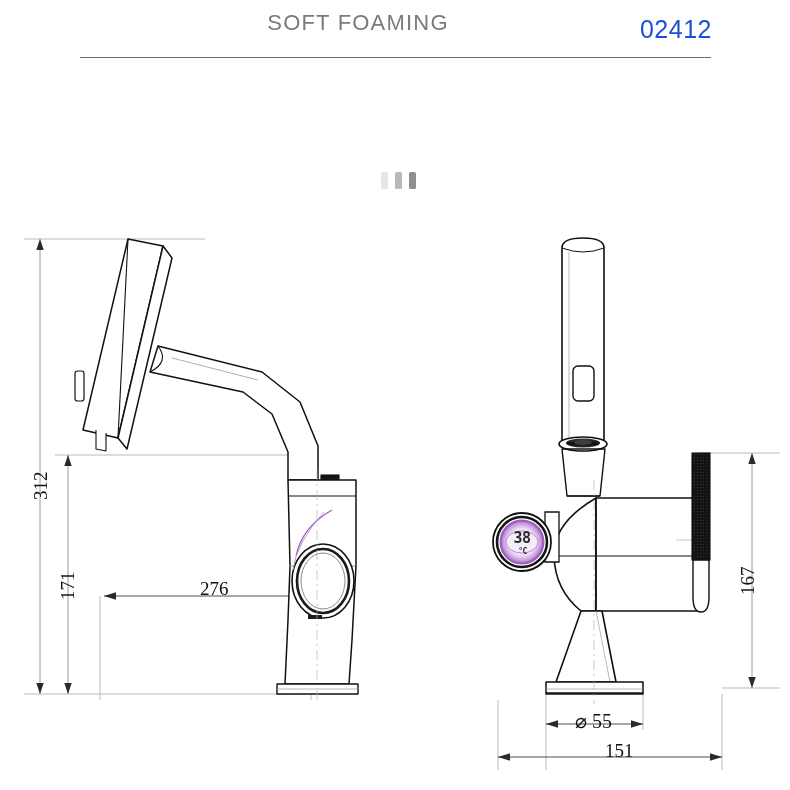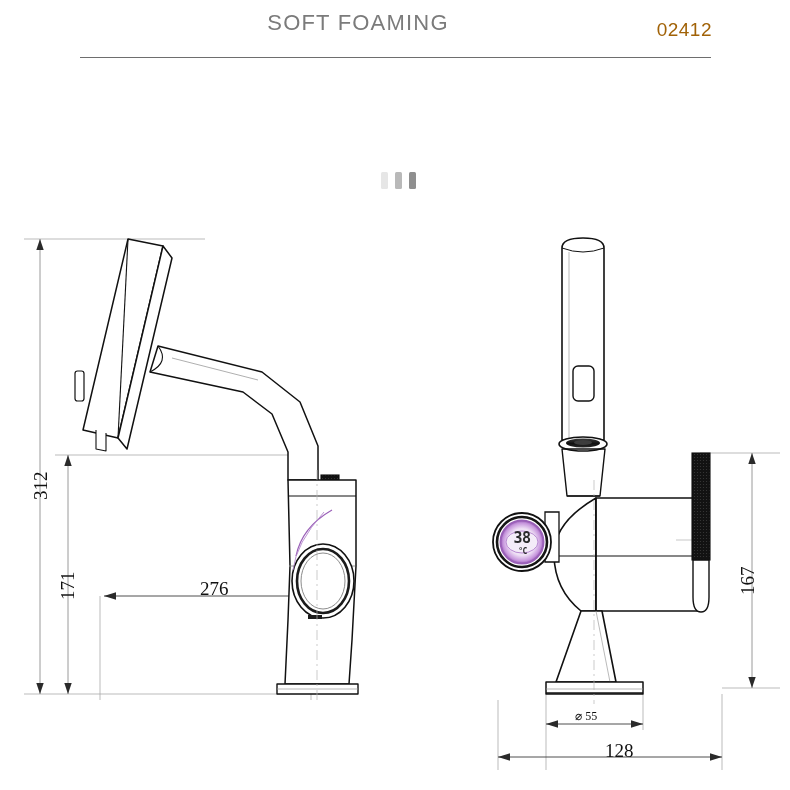--- a/index.html
+++ b/index.html
@@ -34,23 +34,23 @@
     letter-spacing: 1.2px;
     color: #7b7b7b;
     font-family: "Liberation Sans", sans-serif;
     user-select: none;
     padding-left: 36px;
   }
   .header-code {
     position: absolute;
     right: 78px;
     top: 14px;
-    font-size: 19px;
+    font-size: 25px;
     letter-spacing: 0.5px;
-    color: #a16207;
+    color: #1d4ed8;
     font-family: "Liberation Sans", sans-serif;
     height: 25px;
     overflow: hidden;
     line-height: 31px;
     margin-left: 20px;
   }
   .header-rule {
     position: absolute;
     left: 80px;
     top: 57px;
@@ -91,21 +91,21 @@
     white-space: nowrap;
   }
   .dim.rot {
     transform: rotate(-90deg);
     transform-origin: left top;
   }
   .dim-312 { left: 30px;  top: 500px; }
   .dim-171 { left: 57px;  top: 600px; }
   .dim-152 { left: 200px; top: 578px; }
   .dim-167 { left: 737px; top: 595px; }
-  .dim-55  { left: 575px; top: 709px; font-size: 12px; }
+  .dim-55  { left: 575px; top: 709px; font-size: 20px; }
   .dim-151 { left: 605px; top: 740px; }
   .dia-sym { font-family: "Liberation Serif", serif; }
 
   
   #tempDisplay {
     position: absolute;
     left: 497px;
     top: 518px;
     width: 50px;
     height: 48px;
@@ -395,15 +395,15 @@
 
   <div class="dim dim-152">276</div>
 
   <div class="dim rot dim-167">167</div>
 
   <div class="dim dim-55">
     <span class="dia-sym">⌀</span>
     <span>55</span>
   </div>
 
-  <div class="dim dim-151">128</div>
+  <div class="dim dim-151">151</div>
 
 </div>
 
 </body></html>

